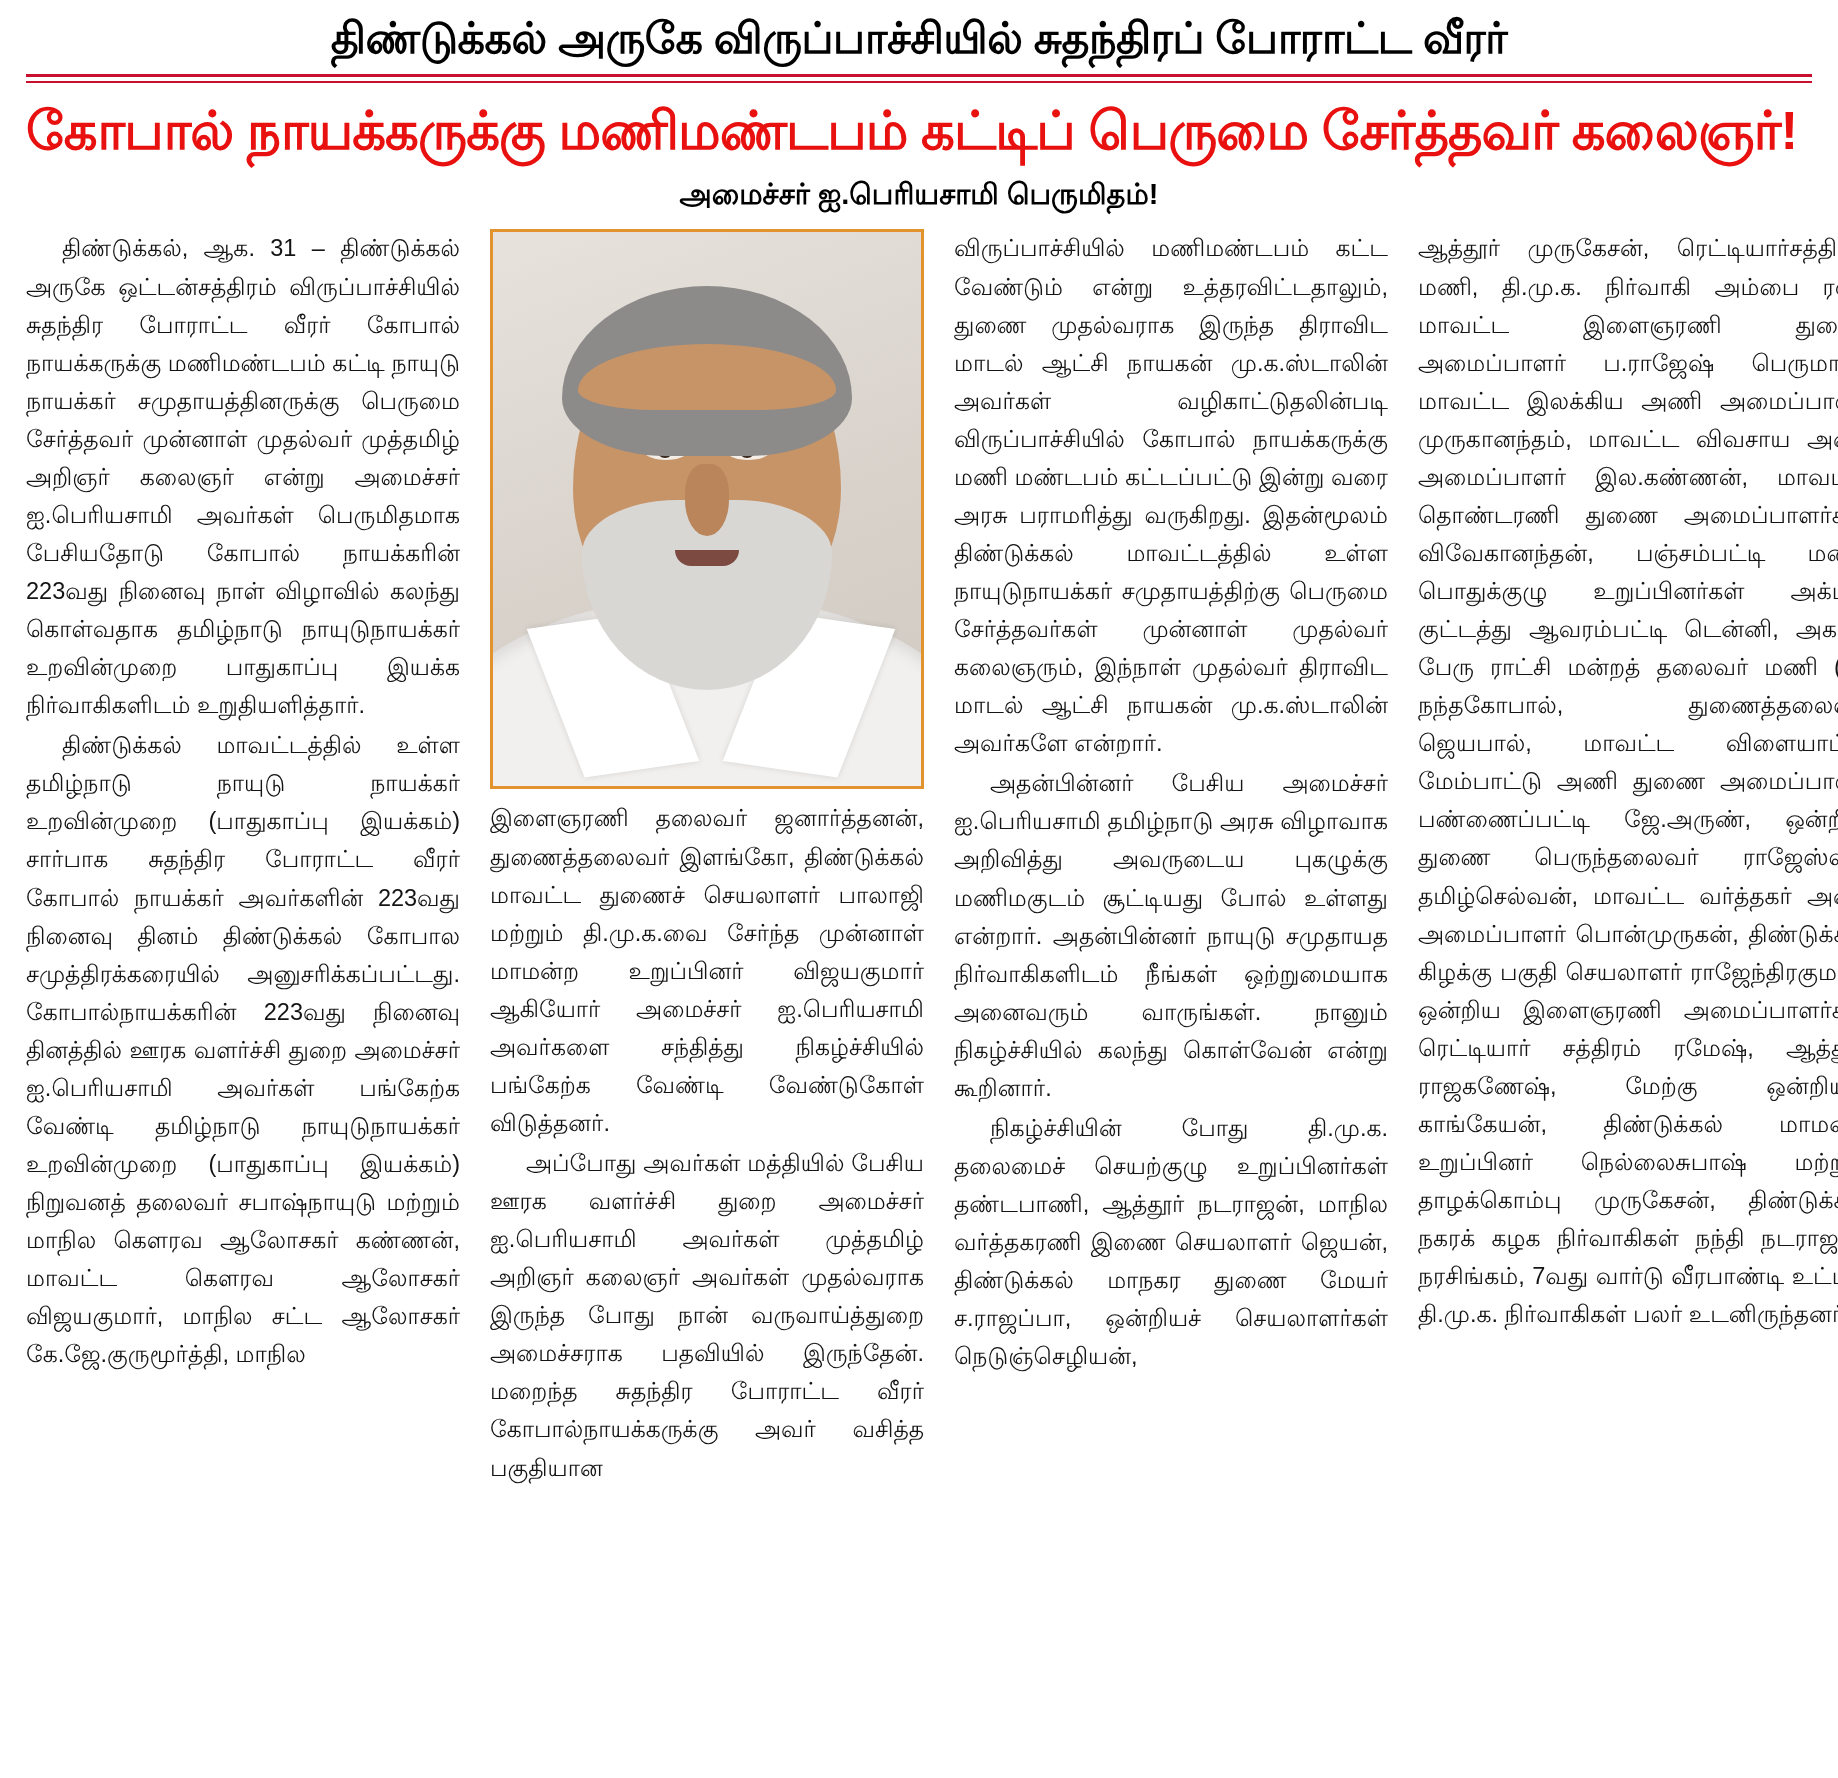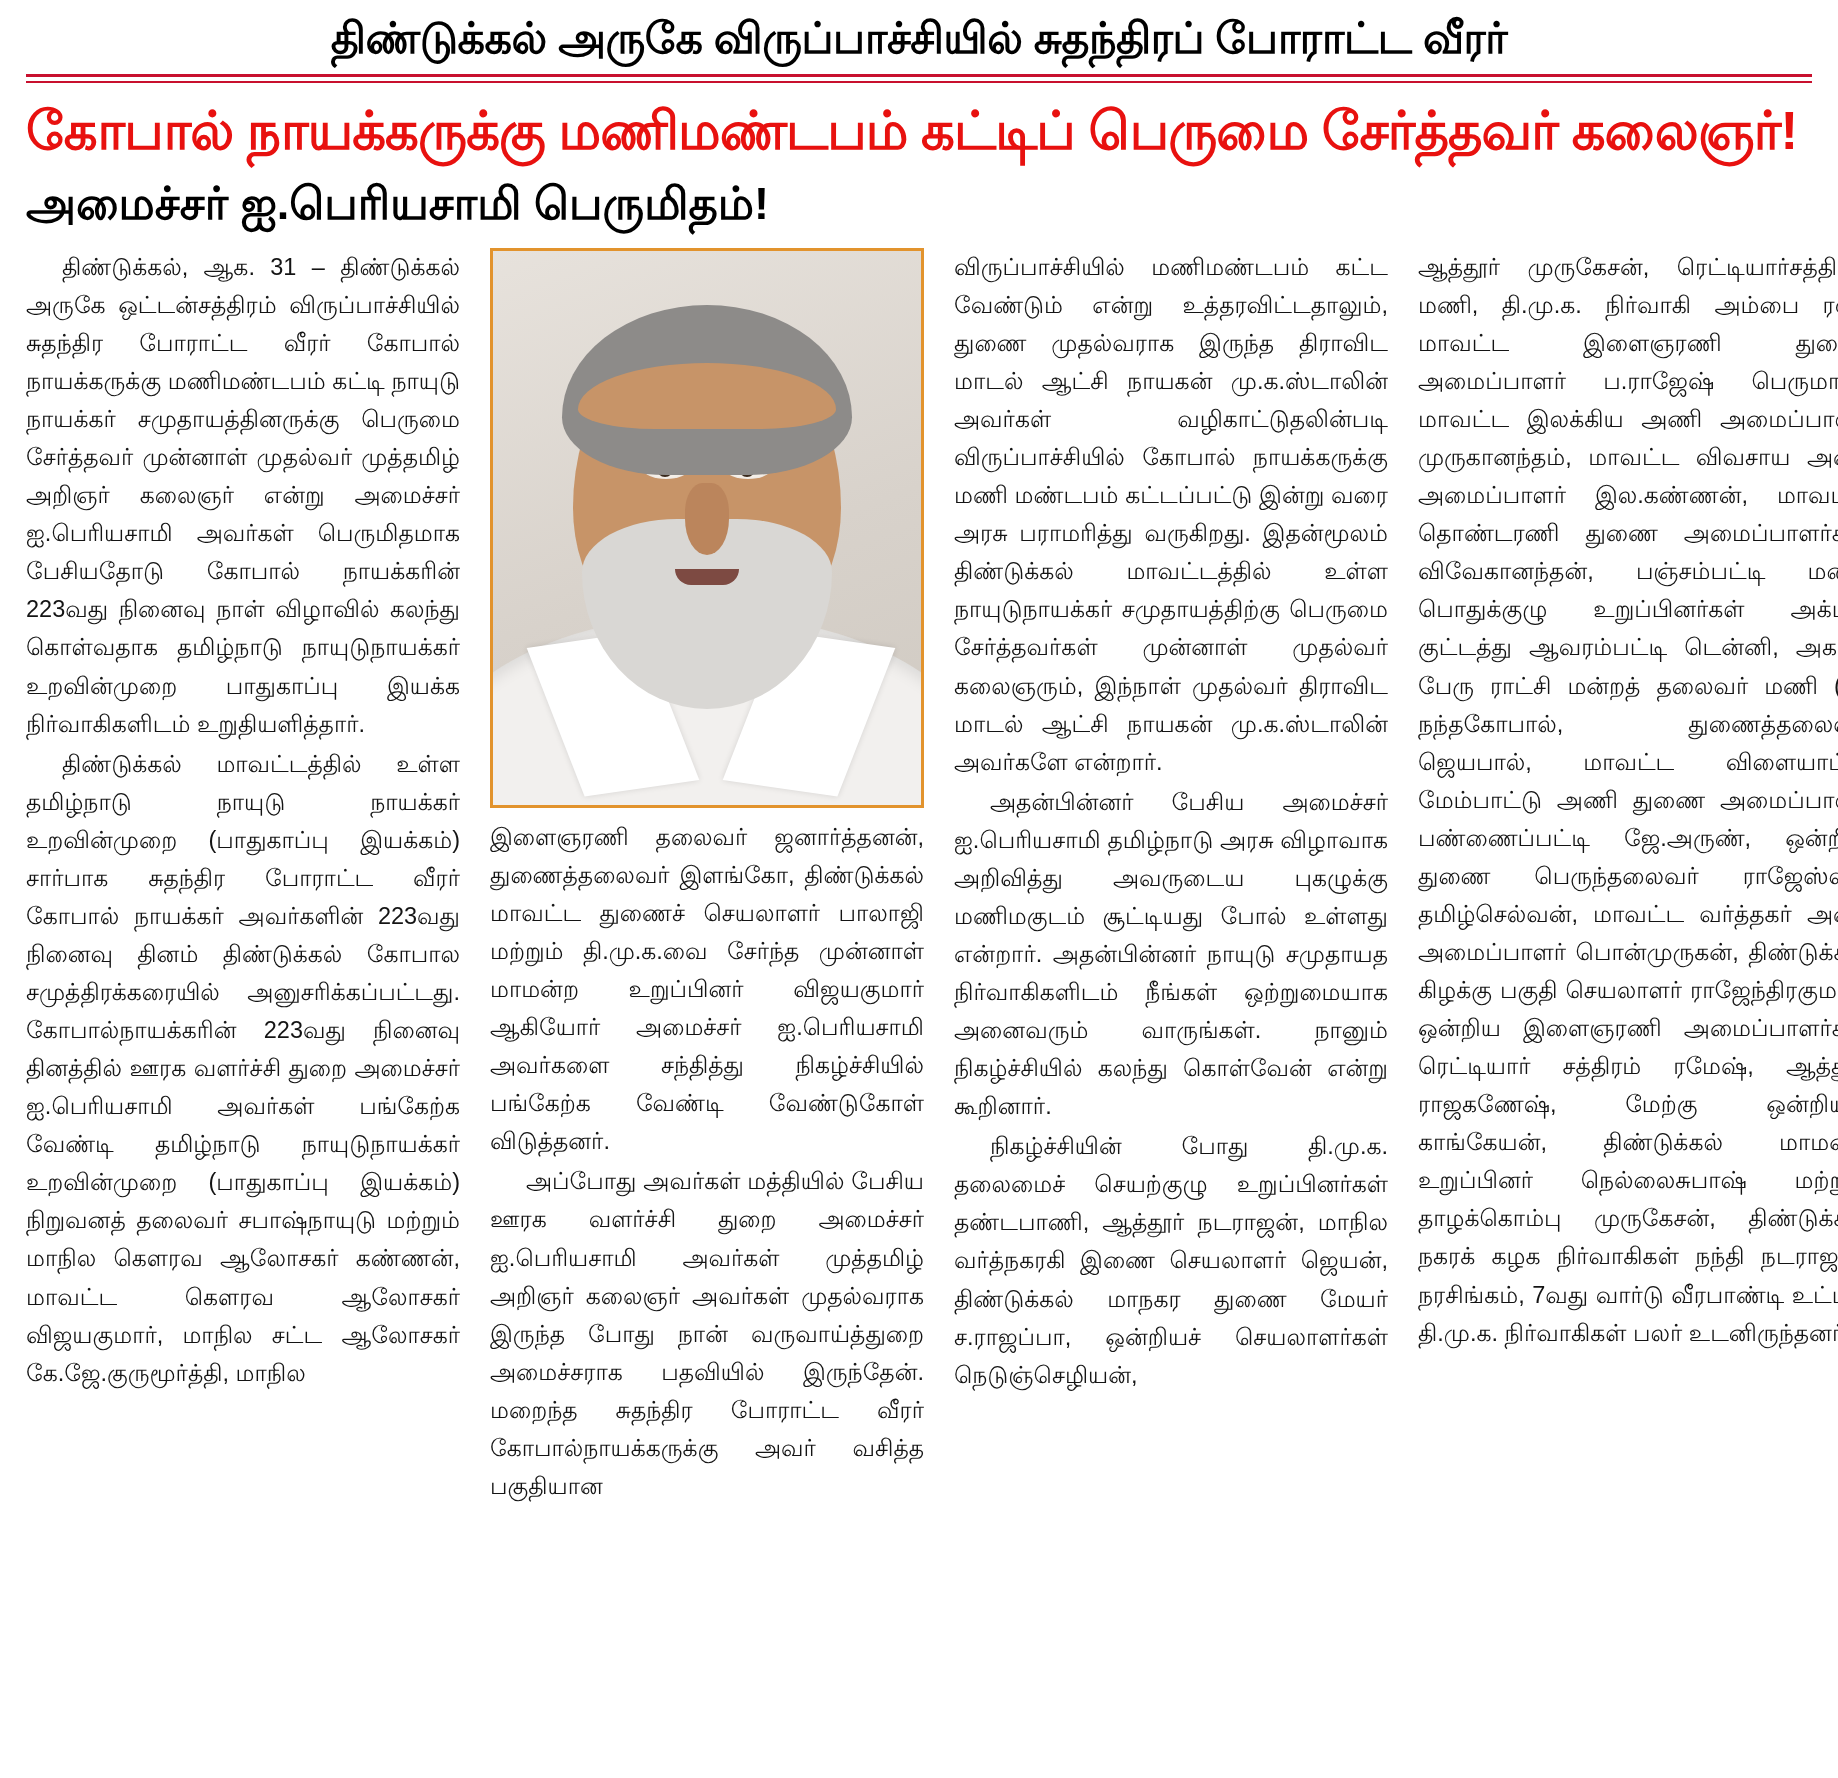--- a/index.html
+++ b/index.html
@@ -47,23 +47,23 @@
   .headline {
     font-size: 53px;
     font-weight: bold;
     color: #e8110f;
     line-height: 1.15;
     margin: 18px 0 16px 0;
     white-space: nowrap;
     letter-spacing: -1px;
   }
   .subhead {
-    font-size: 45px;
+    font-size: 29px;
     font-weight: bold;
-    text-align: left;
+    text-align: center;
     color: #000;
     margin: 4px 0 18px 0;
     line-height: 1.15;
     white-space: nowrap;
   }
 
   
   .columns {
     display: flex;
     gap: 30px;
@@ -268,21 +268,21 @@
           <div class="ph-hair"></div>
         </div>
       </div>
       <p class="body noindent">இளைஞரணி தலைவர் ஜனார்த்தனன், துணைத்தலைவர் இளங்கோ, திண்டுக்கல் மாவட்ட துணைச் செயலாளர் பாலாஜி மற்றும் தி.மு.க.வை சேர்ந்த முன்னாள் மாமன்ற உறுப்பினர் விஜயகுமார் ஆகியோர் அமைச்சர் ஐ.பெரியசாமி அவர்களை சந்தித்து நிகழ்ச்சியில் பங்கேற்க வேண்டி வேண்டுகோள் விடுத்தனர்.</p>
       <p class="body">அப்போது அவர்கள் மத்தியில் பேசிய ஊரக வளர்ச்சி துறை அமைச்சர் ஐ.பெரியசாமி அவர்கள் முத்தமிழ் அறிஞர் கலைஞர் அவர்கள் முதல்வராக இருந்த போது நான் வருவாய்த்துறை அமைச்சராக பதவியில் இருந்தேன். மறைந்த சுதந்திர போராட்ட வீரர் கோபால்நாயக்கருக்கு அவர் வசித்த பகுதியான</p>
     </div>
 
     <div class="col">
       <p class="body noindent">விருப்பாச்சியில் மணிமண்டபம் கட்ட வேண்டும் என்று உத்தரவிட்டதாலும், துணை முதல்வராக இருந்த திராவிட மாடல் ஆட்சி நாயகன் மு.க.ஸ்டாலின் அவர்கள் வழிகாட்டுதலின்படி விருப்பாச்சியில் கோபால் நாயக்கருக்கு மணி மண்டபம் கட்டப்பட்டு இன்று வரை அரசு பராமரித்து வருகிறது. இதன்மூலம் திண்டுக்கல் மாவட்டத்தில் உள்ள நாயுடுநாயக்கர் சமுதாயத்திற்கு பெருமை சேர்த்தவர்கள் முன்னாள் முதல்வர் கலைஞரும், இந்நாள் முதல்வர் திராவிட மாடல் ஆட்சி நாயகன் மு.க.ஸ்டாலின் அவர்களே என்றார்.</p>
       <p class="body">அதன்பின்னர் பேசிய அமைச்சர் ஐ.பெரியசாமி தமிழ்நாடு அரசு விழாவாக அறிவித்து அவருடைய புகழுக்கு மணிமகுடம் சூட்டியது போல் உள்ளது என்றார். அதன்பின்னர் நாயுடு சமுதாயத நிர்வாகிகளிடம் நீங்கள் ஒற்றுமையாக அனைவரும் வாருங்கள். நானும் நிகழ்ச்சியில் கலந்து கொள்வேன் என்று கூறினார்.</p>
-      <p class="body">நிகழ்ச்சியின் போது தி.மு.க. தலைமைச் செயற்குழு உறுப்பினர்கள் தண்டபாணி, ஆத்தூர் நடராஜன், மாநில வர்த்நகரகி இணை செயலாளர் ஜெயன், திண்டுக்கல் மாநகர துணை மேயர் ச.ராஜப்பா, ஒன்றியச் செயலாளர்கள் நெடுஞ்செழியன்,</p>
+      <p class="body">நிகழ்ச்சியின் போது தி.மு.க. தலைமைச் செயற்குழு உறுப்பினர்கள் தண்டபாணி, ஆத்தூர் நடராஜன், மாநில வர்த்தகரணி இணை செயலாளர் ஜெயன், திண்டுக்கல் மாநகர துணை மேயர் ச.ராஜப்பா, ஒன்றியச் செயலாளர்கள் நெடுஞ்செழியன்,</p>
     </div>
 
     <div class="col wide">
       <p class="body noindent">ஆத்தூர் முருகேசன், ரெட்டியார்சத்திரம் மணி, தி.மு.க. நிர்வாகி அம்பை ரவி, மாவட்ட இளைஞரணி துணை அமைப்பாளர் ப.ராஜேஷ் பெருமாள், மாவட்ட இலக்கிய அணி அமைப்பாளர் முருகானந்தம், மாவட்ட விவசாய அணி அமைப்பாளர் இல.கண்ணன், மாவட்ட தொண்டரணி துணை அமைப்பாளர்கள் விவேகானந்தன், பஞ்சம்பட்டி மணி, பொதுக்குழு உறுப்பினர்கள் அக்பர், குட்டத்து ஆவரம்பட்டி டென்னி, அகரம் பேரு ராட்சி மன்றத் தலைவர் மணி (எ) நந்தகோபால், துணைத்தலைவர் ஜெயபால், மாவட்ட விளையாட்டு மேம்பாட்டு அணி துணை அமைப்பாளர் பண்ணைப்பட்டி ஜே.அருண், ஒன்றிய துணை பெருந்தலைவர் ராஜேஸ்வரி தமிழ்செல்வன், மாவட்ட வர்த்தகர் அணி அமைப்பாளர் பொன்முருகன், திண்டுக்கல் கிழக்கு பகுதி செயலாளர் ராஜேந்திரகுமார், ஒன்றிய இளைஞரணி அமைப்பாளர்கள் ரெட்டியார் சத்திரம் ரமேஷ், ஆத்தூர் ராஜகணேஷ், மேற்கு ஒன்றியம் காங்கேயன், திண்டுக்கல் மாமன்ற உறுப்பினர் நெல்லைசுபாஷ் மற்றும் தாழக்கொம்பு முருகேசன், திண்டுக்கல் நகரக் கழக நிர்வாகிகள் நந்தி நடராஜன், நரசிங்கம், 7வது வார்டு வீரபாண்டி உட்பட தி.மு.க. நிர்வாகிகள் பலர் உடனிருந்தனர்.</p>
     </div>
 
   </div>
 </div>
 
 </body></html>

